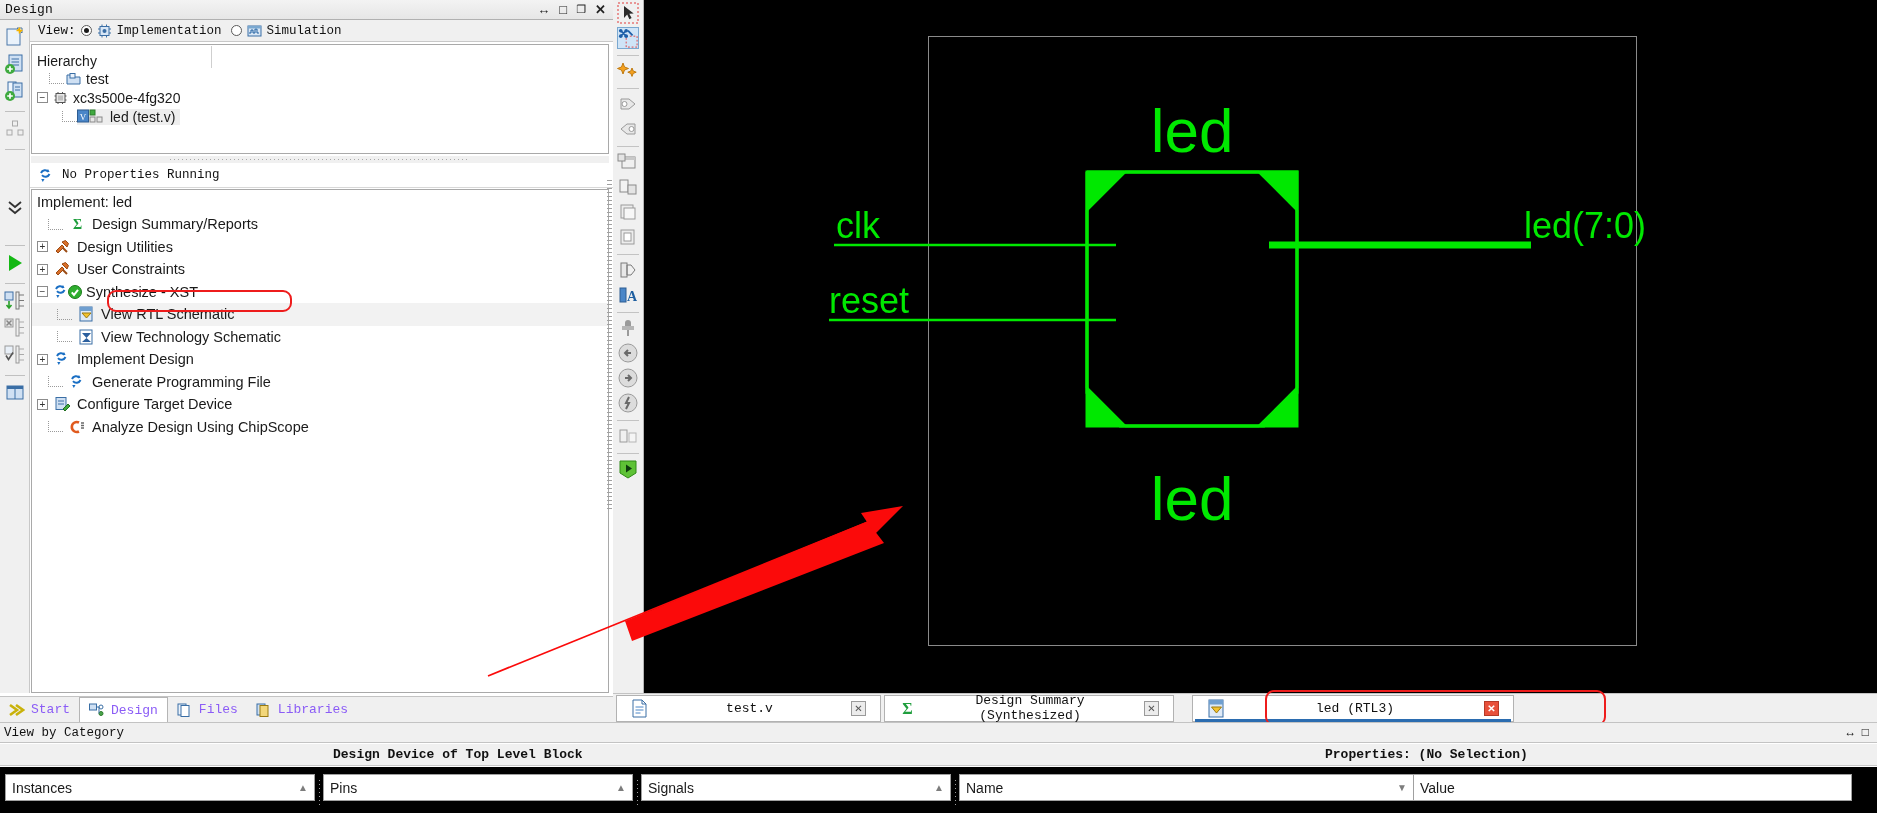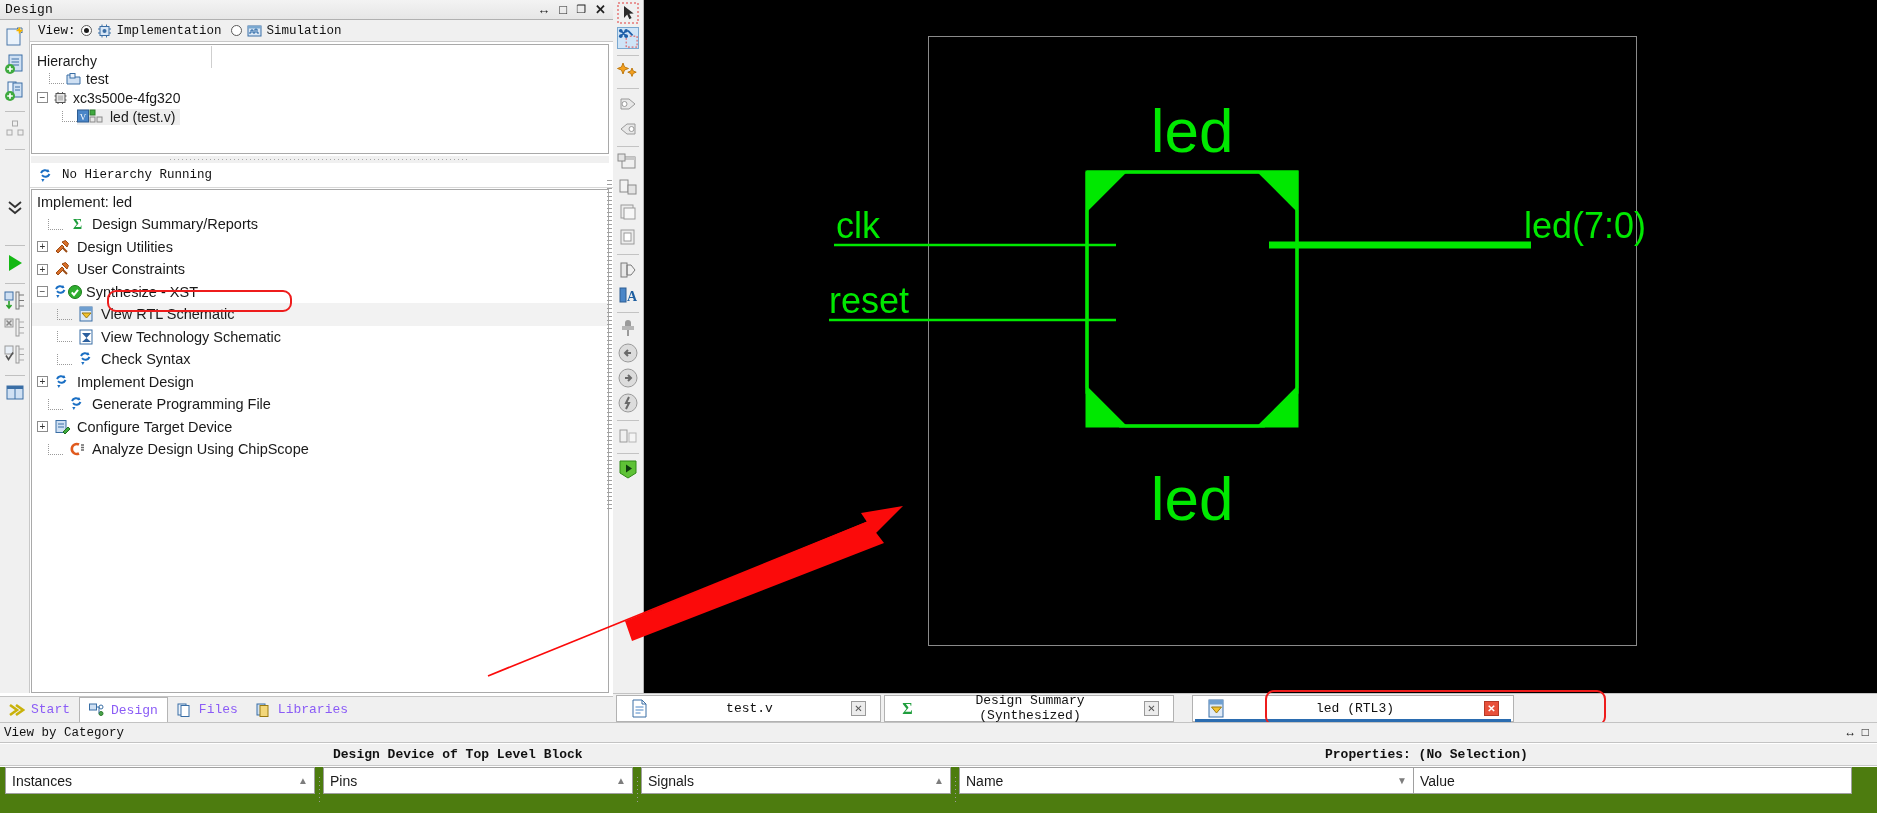--- a/index.html
+++ b/index.html
@@ -128,22 +128,22 @@
         border-top:1px solid #c3c3c3; border-bottom:1px solid #c3c3c3;
         display:flex; align-items:center; padding-left:4px;
         font-family:"Liberation Mono", monospace; font-size:12.5px; color:#111; }
   .vbc .right{ margin-left:auto; display:flex; gap:8px; padding-right:8px; font-size:12px;}
 
   
   .objbar{ left:0; top:744px; width:1877px; height:22px; background:#f0f0f0;
            border-bottom:1px solid #c8c8c8; position:absolute;}
   .objbar .ct{ position:absolute; top:3px; font-family:"Liberation Mono",monospace;
                font-size:13px; font-weight:bold; color:#111; }
-  .combos{ left:0; top:767px; width:1877px; height:46px; background:#4d7c0f;
-           display:flex; align-items:flex-start; gap:0; }
+  .combos{ left:0; top:767px; width:1877px; height:46px; background:#000000;
+           display:flex; align-items:flex-start; gap:0; padding-top:7px;}
   .combo{ height:27px; background:#fff; border:1px solid #a0a0a0;
           display:flex; align-items:center; padding:0 6px; font-size:14px; color:#1a1a1a;
           position:relative; }
   .combo .arw{ margin-left:auto; color:#7d7d7d; font-size:10px; }
   .vgrip{ width:8px; height:27px; align-self:center;
           background:repeating-linear-gradient(to bottom,#9d9d9d 0 1px,transparent 1px 4px);
           background-size:1px 100%; background-position:center; background-repeat:no-repeat; }
 
   
   .arrow-svg{ left:0; top:0; width:1877px; height:813px; pointer-events:none; }
@@ -324,21 +324,21 @@
 
   <div class="abs proc-bar">
     <span>
       <svg width="15" height="15" viewBox="0 0 15 15">
         <path d="M3 5 a4.5 4.5 0 0 1 7.5 -1.2" fill="none" stroke="#1a6fc4" stroke-width="2"></path>
         <path d="M11.5 6 a4.5 4.5 0 0 1 -7.5 1.2" fill="none" stroke="#1a6fc4" stroke-width="2"></path>
         <path d="M10 1 l1.5 3 l-3.2 0z" fill="#1a6fc4"></path>
         <path d="M4.8 14 l-1.6 -3 l3.3 0z" fill="#1a6fc4"></path>
       </svg>
     </span>
-    <span>No Hierarchy Running</span>
+    <span>No Properties Running</span>
   </div>
 
   <div class="abs proc-wrap">
     <div class="proc-title">Implement: led</div>
 
     <div class="prow" style="padding-left:16px;">
       <span class="dots"></span>
       <span class="pic" style="margin-left:6px;">
         <svg width="17" height="16" viewBox="0 0 17 16">
             <text x="8.5" y="13" font-size="14" fill="#1f9e3d" text-anchor="middle" font-family="Liberation Serif, serif" font-weight="bold">Σ</text>
@@ -402,32 +402,20 @@
       <span class="dots"></span>
       <span class="pic" style="margin-left:6px;">
         <svg width="17" height="16" viewBox="0 0 17 16">
           <rect x="2" y="1" width="12" height="14" fill="#ffffff" stroke="#3a6ea5"></rect>
           <path d="M4 4 h9 l-4.5 5 l4.5 4 h-9 l4.5 -4z" fill="#2b5f9e"></path>
         </svg>
       </span>
       <span class="plbl">View Technology Schematic</span>
     </div>
 
-    <div class="prow" style="padding-left:25px;">
-      <span class="dots"></span>
-      <span class="pic" style="margin-left:6px;">
-        <svg width="17" height="16" viewBox="0 0 17 16">
-          <path d="M3 5 a4.5 4.5 0 0 1 7.5 -1.2" fill="none" stroke="#1a6fc4" stroke-width="2"></path>
-          <path d="M11.5 6 a4.5 4.5 0 0 1 -7.5 1.2" fill="none" stroke="#1a6fc4" stroke-width="2"></path>
-          <path d="M10 1 l1.5 3 l-3.2 0z" fill="#1a6fc4"></path>
-          <path d="M4.8 14 l-1.6 -3 l3.3 0z" fill="#1a6fc4"></path>
-        </svg>
-      </span>
-      <span class="plbl">Check Syntax</span>
-    </div>
 
 
     <div class="prow" style="padding-left:5px;">
       <span class="expander">+</span>
       <span class="pic" style="margin-left:6px;">
         <svg width="17" height="16" viewBox="0 0 17 16">
           <path d="M3 5 a4.5 4.5 0 0 1 7.5 -1.2" fill="none" stroke="#1a6fc4" stroke-width="2"></path>
           <path d="M11.5 6 a4.5 4.5 0 0 1 -7.5 1.2" fill="none" stroke="#1a6fc4" stroke-width="2"></path>
           <path d="M10 1 l1.5 3 l-3.2 0z" fill="#1a6fc4"></path>
           <path d="M4.8 14 l-1.6 -3 l3.3 0z" fill="#1a6fc4"></path>

